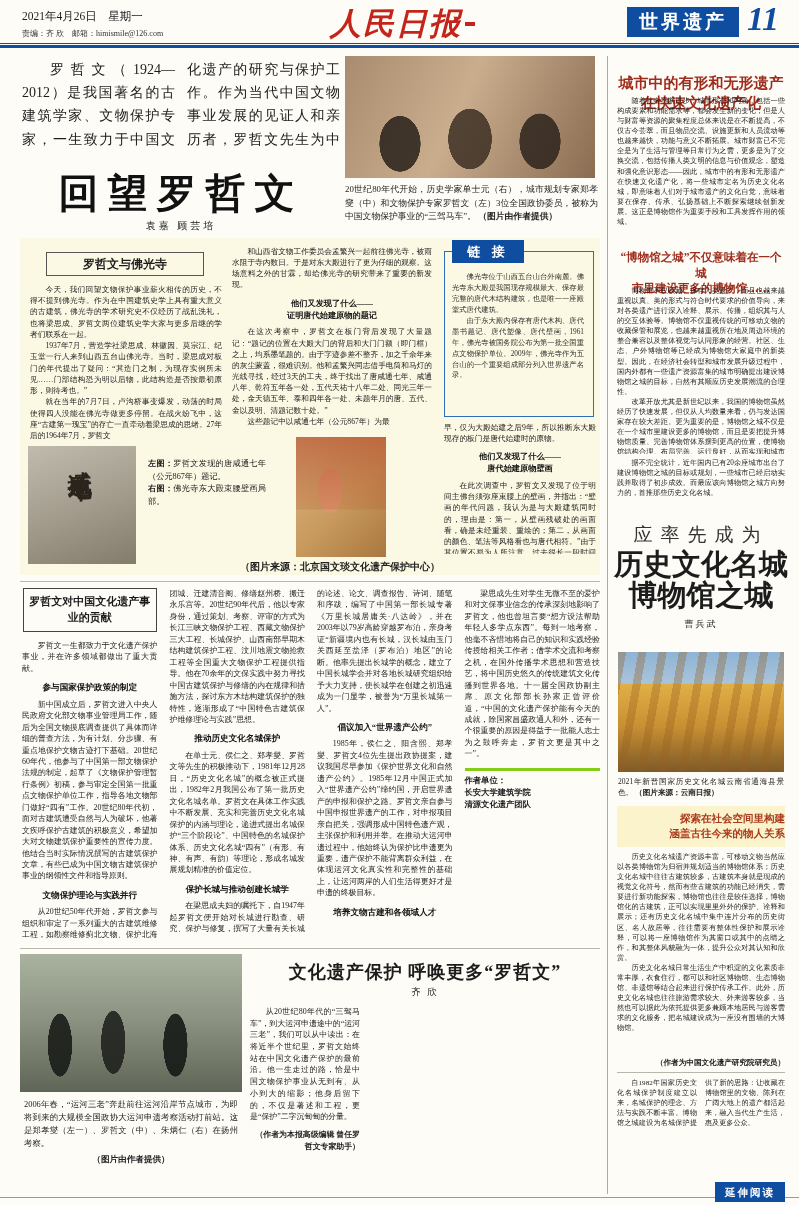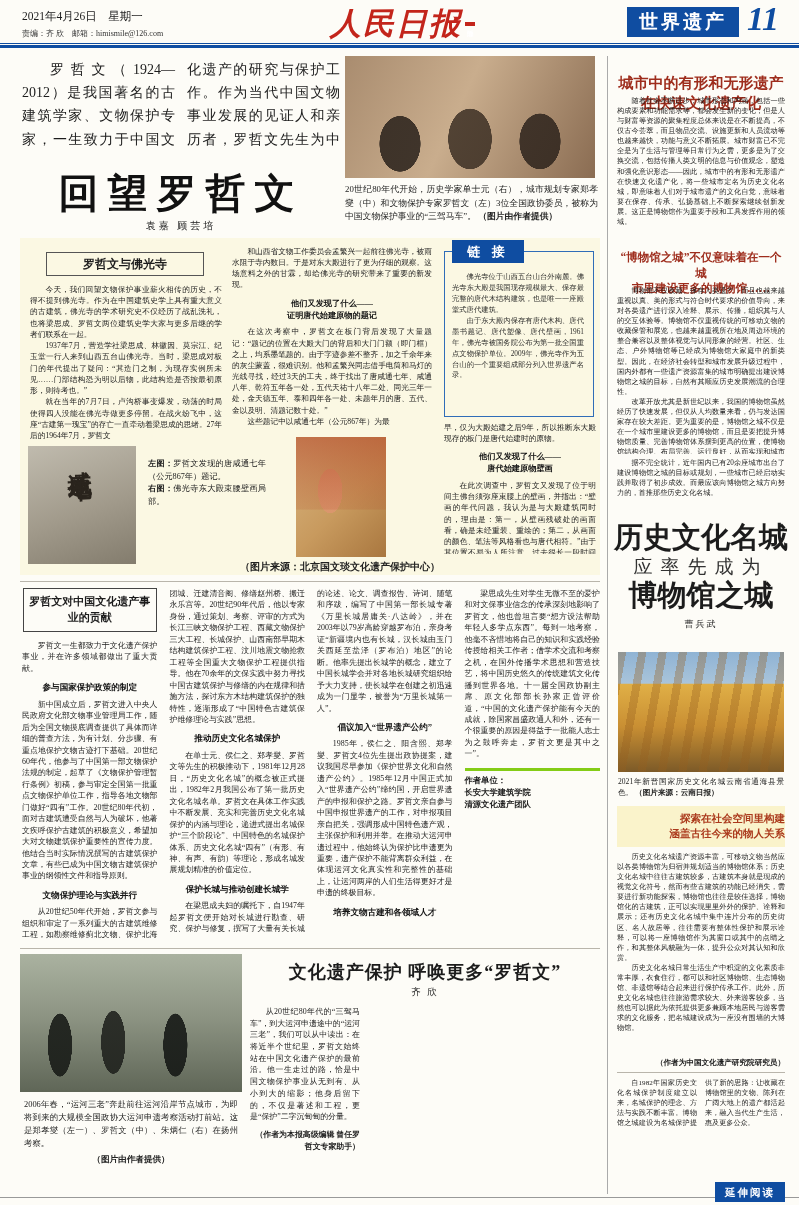--- a/index.html
+++ b/index.html
@@ -171,22 +171,22 @@
 <div class="abs jt clip" style="left:617px;top:286px;width:168px;height:168px;font-size:7.2px;line-height:1.4;">
   <p class="p">博物馆不仅收藏、保存人类遗产，而且也越来越重视以真、美的形式与符合时代要求的价值导向，来对各类遗产进行深入诠释、展示、传播，组织其与人的交互体验等。博物馆不仅重视传统的可移动文物的收藏保管和展览，也越来越重视所在地及周边环境的整合兼容以及整体视觉与认同形象的经营。社区、生态、户外博物馆等已经成为博物馆大家庭中的新类型。因此，在经济社会转型和城市发展升级过程中，国内外都有一些遗产资源富集的城市明确提出建设博物馆之城的目标，自然有其顺应历史发展潮流的合理性。</p>
   <p class="p">改革开放尤其是新世纪以来，我国的博物馆虽然经历了快速发展，但仅从人均数量来看，仍与发达国家存在较大差距。更为重要的是，博物馆之城不仅是在一个城市里建设更多的博物馆，而且是要把提升博物馆质量、完善博物馆体系摆到更高的位置，使博物馆结构合理、布局完善、运行良好，从而实现和城市生活、生产等更普遍而紧密的关联。这样的城市，自然也应该包括博物馆建筑之外的城市其他视觉资源，尤其是文化遗产资源的博物馆化处理与管理。如此才能真正算得上名副其实的博物馆之城。</p>
 
 </div>
 <div class="abs jt clip" style="left:617px;top:458px;width:168px;height:58px;font-size:7.2px;line-height:1.4;">
   <p class="p">据不完全统计，近年国内已有20余座城市出台了建设博物馆之城的目标或规划，一些城市已经启动实践并取得了初步成效。而最应该向博物馆之城方向努力的，首推那些历史文化名城。</p>
 </div>
 
 <div class="abs ctr" style="left:613px;top:522px;width:176px;">
+  <div style="font-size:19px;font-weight:400;letter-spacing:8px;color:#333;line-height:1.4;">应率先成为</div>
   <div style="font-size:29px;font-weight:900;letter-spacing:0px;line-height:1.1;">历史文化名城</div>
-  <div style="font-size:19px;font-weight:400;letter-spacing:8px;color:#333;line-height:1.4;">应率先成为</div>
   <div style="font-size:29px;font-weight:900;line-height:1.1;">博物馆之城</div>
   <div style="font-size:9px;margin-top:6px;letter-spacing:2px;">曹兵武</div>
 </div>
 
 <div class="abs photo" style="left:618px;top:652px;width:166px;height:120px;
             background:
               repeating-linear-gradient(100deg, rgba(150,95,30,.35) 0 8px, rgba(150,95,30,0) 8px 20px),
               linear-gradient(180deg,#8fb3d4 0%,#a9c4da 26%,#e0af46 27%,#c98f33 62%,#7c5a28 100%);"></div>
 <div class="abs jt cap" style="left:618px;top:776px;width:166px;font-size:7.6px;line-height:1.45;">
   <span>2021年新晋国家历史文化名城云南省通海县景色。</span>

